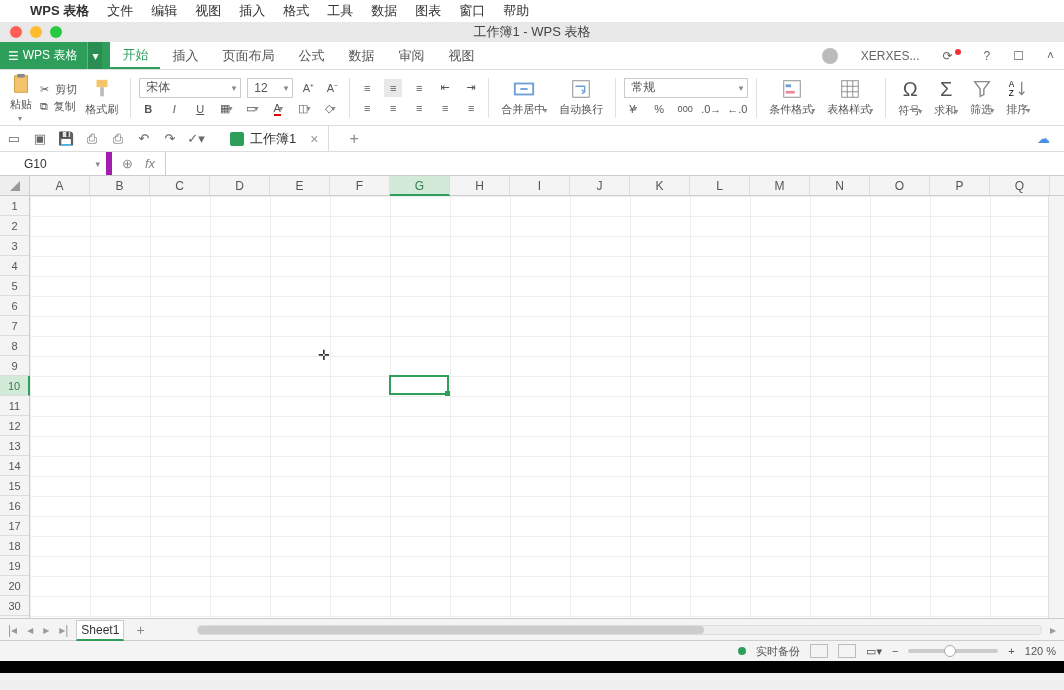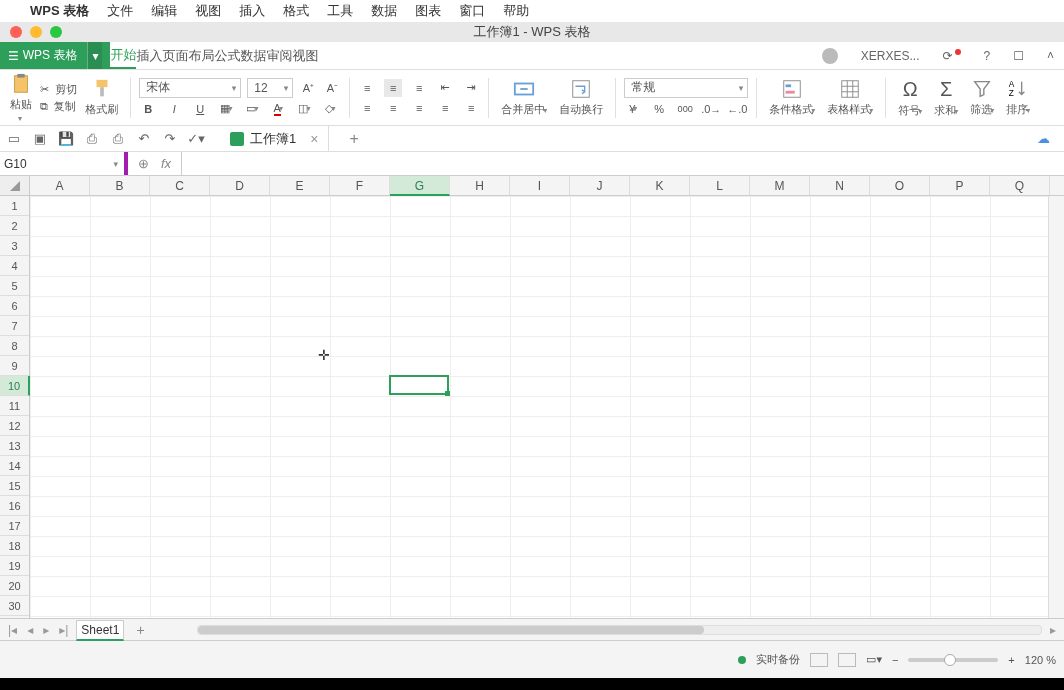--- a/index.html
+++ b/index.html
@@ -15,21 +15,21 @@
 .traffic { display: flex; gap: 8px; }
 .traffic span { width: 12px; height: 12px; border-radius: 50%; display: block; }
 .traffic .r { background:#ff5f57;} .traffic .y{background:#febc2e;} .traffic .g{background:#28c840;}
 .titlebar .title { position: absolute; left: 50%; transform: translateX(-50%); font-size: 13px; color: #444; }
 
 
 .ribbon-row { height: 28px; background: #fff; border-bottom: 1px solid #ddd; display: flex; align-items: stretch; }
 .wps-btn { background: #2e9f5b; color: #fff; display: flex; align-items: center; padding: 0 8px; font-size: 12px; gap: 4px; }
 .wps-btn .drop { background: #2a8e52; padding: 0 4px; border-left: 1px solid rgba(255,255,255,0.3); margin-left: 6px; align-self: stretch; display: flex; align-items: center;}
 .ribbon-tabs { display: flex; align-items: stretch; }
-.ribbon-tab { padding: 0 0; display: flex; align-items: center; font-size: 13px; color: #555; cursor: pointer; }
+.ribbon-tab { padding: 0 12px; display: flex; align-items: center; font-size: 13px; color: #555; cursor: pointer; }
 .ribbon-tab.active { color: #2e9f5b; border-bottom: 2px solid #2e9f5b; font-weight: 500; }
 .ribbon-right { margin-left: auto; display: flex; align-items: center; gap: 23px; padding-right: 10px; font-size: 12px; color: #666; }
 .avatar { width: 16px; height: 16px; border-radius: 50%; background: #bbb; display: inline-block; }
 .red-dot { width: 6px; height: 6px; background: #e33; border-radius: 50%; display: inline-block; margin-left: 2px; vertical-align: top; }
 
 
 .toolbar { height: 56px; background: #fff; border-bottom: 1px solid #ddd; display: flex; align-items: center; padding: 0 6px; gap: 4px; }
 .tb-sep { width: 1px; height: 40px; background: #e0e0e0; margin: 0 4px; }
 .tb-bigbtn { display: flex; flex-direction: column; align-items: center; justify-content: center; padding: 2px 4px; font-size: 11px; color: #555; gap: 2px; cursor: pointer; }
 .tb-bigbtn svg, .tb-bigbtn .ico { width: 22px; height: 22px; }
@@ -45,21 +45,21 @@
 .qa-row { height: 26px; background: #fff; border-bottom: 1px solid #ddd; display: flex; align-items: center; padding: 0 6px; gap: 10px; }
 .qa-icon { width: 16px; height: 16px; color: #666; cursor: pointer; display: flex; align-items: center; justify-content: center; }
 .doc-tab { display: flex; align-items: center; gap: 6px; padding: 0 10px; height: 100%; border-right: 1px solid #ddd; margin-left: 6px; }
 .doc-tab .sheet-ico { width: 14px; height: 14px; background: #2e9f5b; border-radius: 2px; }
 .doc-tab .close { color: #999; font-size: 14px; cursor: pointer; margin-left: 8px; }
 .doc-add { color: #888; font-size: 16px; padding: 0 10px; cursor: pointer; }
 .cloud-ico { margin-left: auto; color: #4a90e2; margin-right: 8px; }
 
 
 .formula-row { height: 24px; background: #fff; border-bottom: 1px solid #ccc; display: flex; align-items: stretch; }
-.name-box { width: 128px; border-right: 4px solid #a21caf; display: flex; align-items: center; padding: 0 4px; font-size: 12px; position: relative; }
+.name-box { width: 112px; border-right: 6px solid #a21caf; display: flex; align-items: center; padding: 0 24px; font-size: 12px; position: relative; }
 .name-box::after { content: "▾"; position: absolute; right: 6px; font-size: 9px; color: #888; }
 .fx-area { display: flex; align-items: center; padding: 0 10px; gap: 12px; border-right: 1px solid #ccc; color: #888; }
 .formula-input { flex: 1; padding: 0 8px; font-size: 12px; }
 
 
 .grid-wrap { position: relative; height: 442px; background: #fff; display: flex; flex-direction: column; }
 .col-headers { display: flex; height: 20px; background: #f4f4f4; border-bottom: 1px solid #ccc; }
 .corner { width: 30px; border-right: 1px solid #ccc; background: #eee; display:flex; align-items:center; justify-content:center;}
 .corner svg { width: 10px; height: 10px; fill: #999; }
 .col-h { width: 60px; border-right: 1px solid #ddd; text-align: center; font-size: 12px; color: #555; line-height: 20px; }
@@ -76,21 +76,21 @@
 
 
 .sheet-row { height: 22px; background: #f4f4f4; border-top: 1px solid #ccc; display: flex; align-items: center; padding: 0 6px; gap: 6px; font-size: 12px; }
 .sheet-nav { color: #999; cursor: pointer; padding: 0 2px; }
 .sheet-tab { background: #fff; border: 1px solid #ccc; border-bottom: 2px solid #2e9f5b; padding: 2px 4px; position: relative; top: 1px; }
 .sheet-add { color: #888; font-size: 14px; cursor: pointer; padding: 0 6px; }
 .sheet-scroll { flex: 1; margin-left: 40px; height: 10px; background: #eee; border: 1px solid #ddd; border-radius: 4px; position: relative; }
 .sheet-scroll .thumb { position: absolute; left: 0; width: 60%; top: 0; bottom: 0; background: #ccc; border-radius: 4px; }
 
 
-.status-row { height: 38px; background: #f4f4f4; border-top: 1px solid #ccc; display: flex; align-items: center; padding: 0 8px; gap: 10px; font-size: 11px; color: #555; }
+.status-row { height: 21px; background: #f4f4f4; border-top: 1px solid #ccc; display: flex; align-items: center; padding: 0 8px; gap: 10px; font-size: 11px; color: #555; }
 .status-row .spacer { flex: 1; }
 .backup-dot { width: 8px; height: 8px; background: #2e9f5b; border-radius: 50%; display: inline-block; }
 .zoom-slider { width: 90px; height: 4px; background: #ccc; position: relative; border-radius: 2px; }
 .zoom-slider .knob { position: absolute; top: -4px; left: 40%; width: 12px; height: 12px; border: 1px solid #aaa; background: #fff; border-radius: 50%; }
 .view-btn { width: 18px; height: 14px; border: 1px solid #bbb; display: inline-block; }
 .blank-bottom { height: 12px; background: #000; }
 </style>
 </head>
 <body>
 

